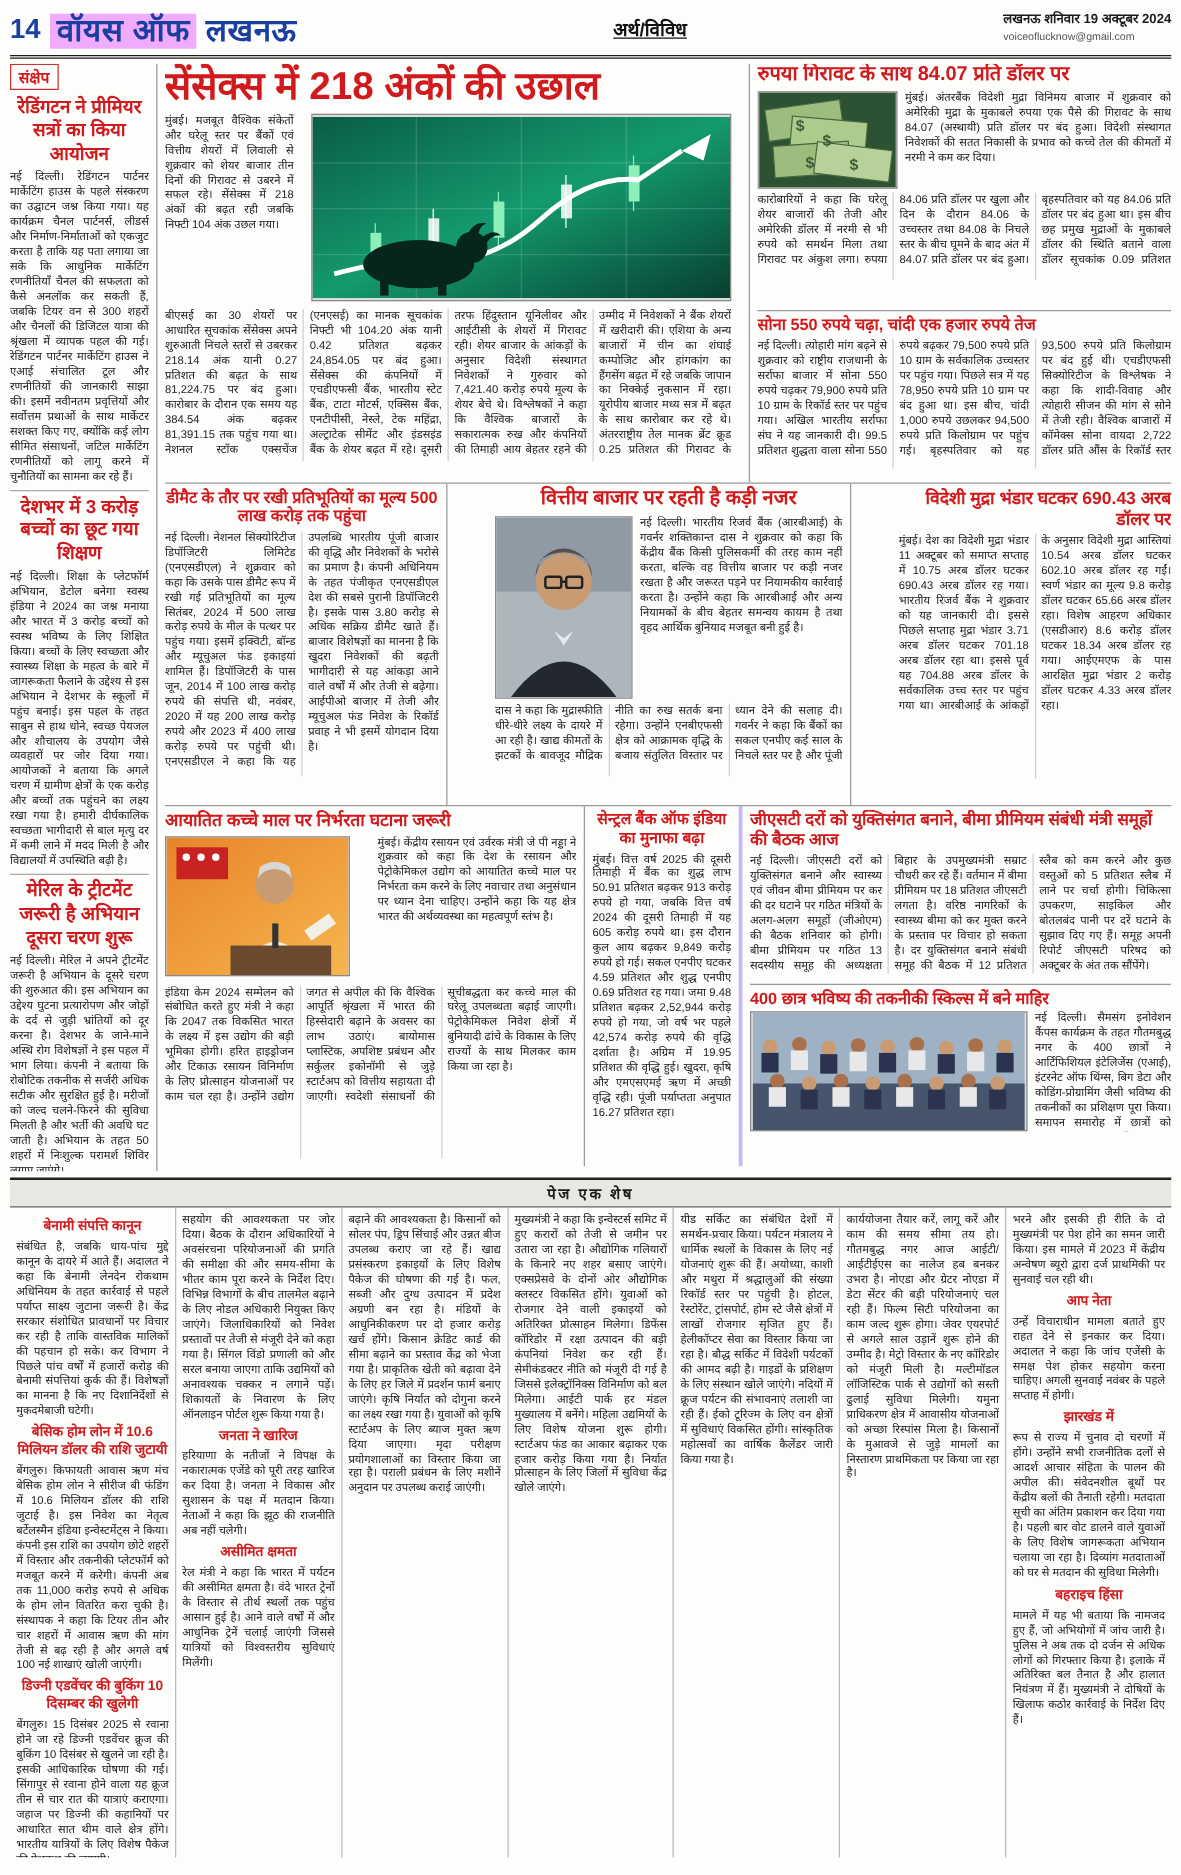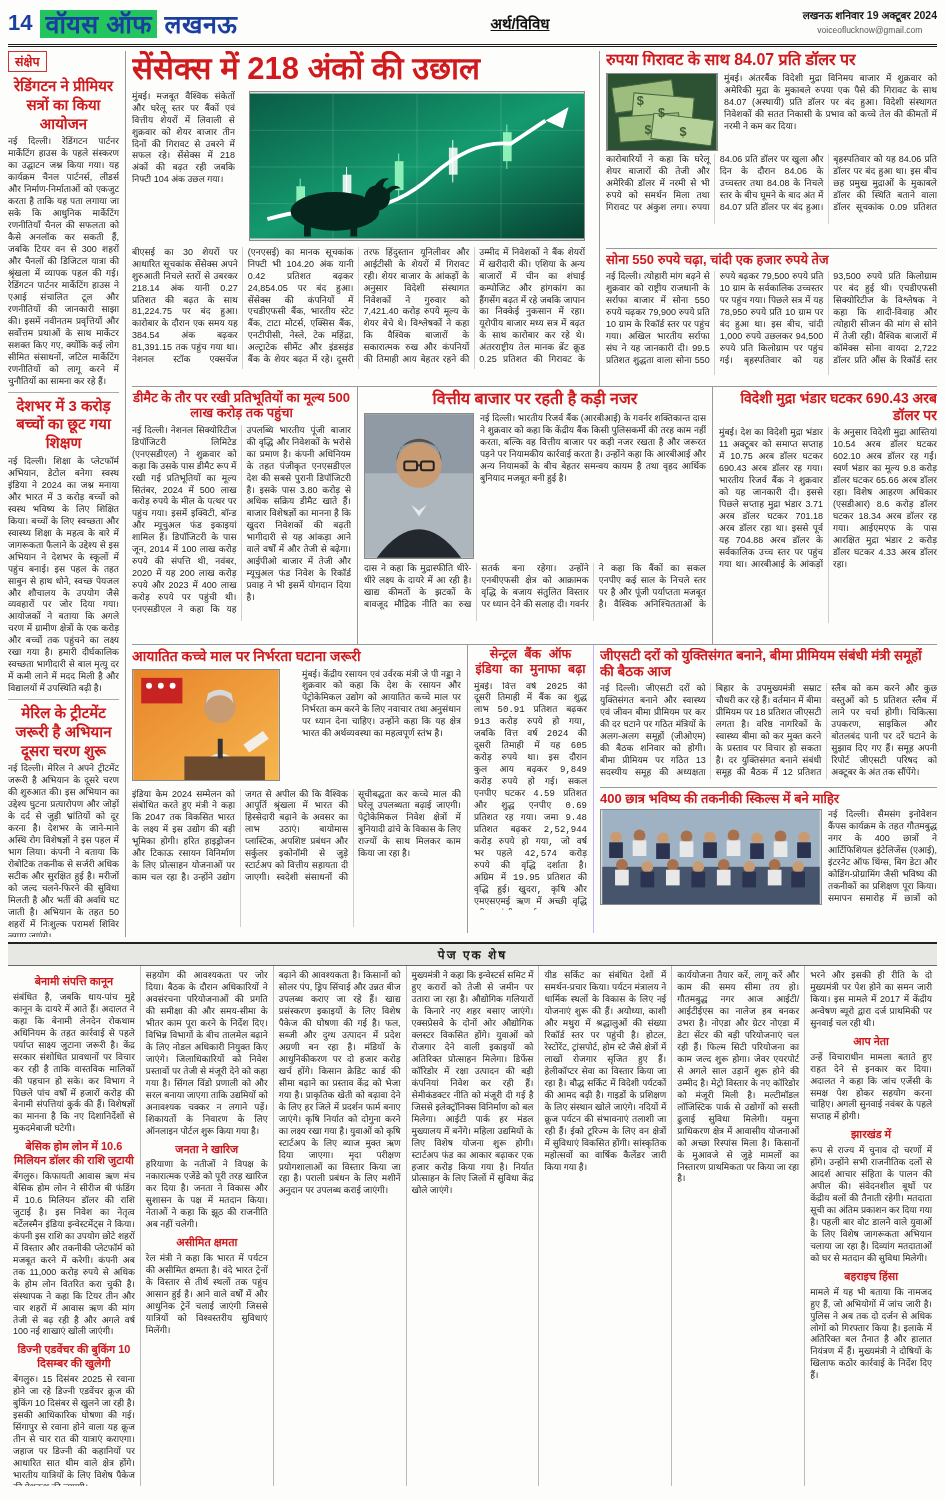--- a/index.html
+++ b/index.html
@@ -4,23 +4,23 @@
 <style>
   *{margin:0;padding:0;box-sizing:border-box;}
   html,body{background:#d9d9d9;}
   .page{width:945px;height:1500px;margin:0 auto;background:#fdfdfb;position:relative;
         font-family:"Liberation Sans","DejaVu Sans",sans-serif;color:#1c1c1c;
         padding:6px 8px;overflow:hidden;}
   
   .hdr{display:flex;align-items:center;border-bottom:3px double #1a1a1a;padding-bottom:4px;}
   .pagenum{color:#1b3fa0;font-weight:bold;font-size:22px;margin-right:8px;}
   .masthead{font-size:25px;font-weight:bold;color:#1b3fa0;letter-spacing:.5px;white-space:nowrap;}
-  .masthead .hl{background:#22c55e;padding:0 5px;}
+  .masthead .hl{background:#f0abfc;padding:0 5px;}
   .section-title{flex:1;text-align:center;font-size:15px;font-weight:bold;color:#111;text-decoration:underline;}
-  .dateline{text-align:center;font-size:10.5px;font-weight:bold;line-height:1.3;}
+  .dateline{text-align:left;font-size:10.5px;font-weight:bold;line-height:1.3;}
   .dateline .email{font-size:8.5px;color:#555;font-weight:normal;}
   
   .bt{font-size:9px;line-height:1.33;text-align:justify;color:#222;word-break:break-word;}
   .c2{column-count:2}.c3{column-count:3}.c4{column-count:4}
   .c2,.c3,.c4{column-gap:10px;column-rule:1px solid #cfcfcf;}
   .h-red{color:#d11a1d;font-weight:bold;line-height:1.18;}
   .photo{border:1px solid #8a8a8a;display:block;background:#ddd;}
   hr.sep{border:none;border-top:1px solid #a9a9a9;margin:4px 0;}
   
   .content{display:flex;margin-top:4px;}
@@ -34,37 +34,37 @@
   .h-main{font-size:31px;color:#d11a1d;font-weight:bold;line-height:1.15;margin-bottom:4px;}
   .sx-top{display:flex;gap:14px;height:152px;margin-bottom:4px;}
   .sx-lead{width:106px;overflow:hidden;}
   .sx-body{height:122px;overflow:hidden;}
   .right1{flex:1;padding-left:6px;display:flex;flex-direction:column;overflow:hidden;}
   .rupee{height:198px;border-bottom:1px solid #999;overflow:hidden;padding-bottom:3px;}
   .rupee h2{font-size:16px;margin-bottom:3px;}
   .ru-top{display:flex;gap:6px;margin-bottom:3px;}
   .gold{flex:1;padding-top:3px;overflow:hidden;}
   .gold h2{font-size:13px;margin-bottom:4px;}
-  .row2{display:flex;height:258px;border-bottom:1px solid #999;}
+  .row2{display:flex;height:258px;border-bottom:1px solid #999;gap:32px;}
   .demat{width:226px;border-right:1px solid #999;padding:3px 6px 0 0;overflow:hidden;}
   .demat h2{font-size:13px;text-align:center;margin-bottom:4px;}
   .rbi{flex:1;border-right:1px solid #999;padding:3px 6px 0 6px;overflow:hidden;}
   .rbi h2{font-size:16px;text-align:center;margin-bottom:4px;}
   .rbi-mid{display:flex;gap:6px;height:146px;margin-bottom:4px;}
   .rbi-mid .bt{flex:1;overflow:hidden;}
   .rbi-bot{height:58px;overflow:hidden;}
   .forex{width:224px;padding:3px 0 0 6px;overflow:hidden;}
   .forex h2{font-size:14px;text-align:right;margin-bottom:4px;}
   .row3{display:flex;height:288px;}
   .imports{width:336px;border-right:1px solid #999;padding:3px 6px 0 0;overflow:hidden;}
   .imports h2{font-size:14px;margin-bottom:4px;}
   .im-mid{display:flex;gap:22px;height:116px;margin-bottom:4px;}
   .im-mid .bt{flex:1;overflow:hidden;}
   .im-bot{height:138px;overflow:hidden;}
-  .cbank{width:126px;border-right:1px solid #c4b5fd;padding:3px 6px 0 6px;overflow:hidden;font-family:Liberation Mono, monospace;}
+  .cbank{width:126px;border-right:3px solid #c4b5fd;padding:3px 6px 0 6px;overflow:hidden;}
   .cbank h2{font-size:12.5px;text-align:center;margin-bottom:4px;}
   .right3{flex:1;padding:3px 0 0 6px;display:flex;flex-direction:column;overflow:hidden;}
   .gst{height:140px;border-bottom:1px solid #999;overflow:hidden;}
   .gst h2{font-size:13.5px;margin-bottom:3px;}
   .students{flex:1;padding-top:3px;overflow:hidden;}
   .students h2{font-size:13px;margin-bottom:3px;}
   .st-row{display:flex;gap:6px;}
   .st-row .bt{flex:1;overflow:hidden;height:96px;}
   
   .bottom{border-top:2px solid #222;margin-top:5px;}
@@ -330,21 +330,21 @@
       <div class="bcol">
         <div class="bt">मुख्यमंत्री ने कहा कि इन्वेस्टर्स समिट में हुए करारों को तेजी से जमीन पर उतारा जा रहा है। औद्योगिक गलियारों के किनारे नए शहर बसाए जाएंगे। एक्सप्रेसवे के दोनों ओर औद्योगिक क्लस्टर विकसित होंगे। युवाओं को रोजगार देने वाली इकाइयों को अतिरिक्त प्रोत्साहन मिलेगा। डिफेंस कॉरिडोर में रक्षा उत्पादन की बड़ी कंपनियां निवेश कर रही हैं। सेमीकंडक्टर नीति को मंजूरी दी गई है जिससे इलेक्ट्रॉनिक्स विनिर्माण को बल मिलेगा। आईटी पार्क हर मंडल मुख्यालय में बनेंगे। महिला उद्यमियों के लिए विशेष योजना शुरू होगी। स्टार्टअप फंड का आकार बढ़ाकर एक हजार करोड़ किया गया है। निर्यात प्रोत्साहन के लिए जिलों में सुविधा केंद्र खोले जाएंगे।</div>
       </div>
       <div class="bcol">
         <div class="bt">यीड सर्किट का संबंधित देशों में समर्थन-प्रचार किया। पर्यटन मंत्रालय ने धार्मिक स्थलों के विकास के लिए नई योजनाएं शुरू की हैं। अयोध्या, काशी और मथुरा में श्रद्धालुओं की संख्या रिकॉर्ड स्तर पर पहुंची है। होटल, रेस्टोरेंट, ट्रांसपोर्ट, होम स्टे जैसे क्षेत्रों में लाखों रोजगार सृजित हुए हैं। हेलीकॉप्टर सेवा का विस्तार किया जा रहा है। बौद्ध सर्किट में विदेशी पर्यटकों की आमद बढ़ी है। गाइडों के प्रशिक्षण के लिए संस्थान खोले जाएंगे। नदियों में क्रूज पर्यटन की संभावनाएं तलाशी जा रही हैं। ईको टूरिज्म के लिए वन क्षेत्रों में सुविधाएं विकसित होंगी। सांस्कृतिक महोत्सवों का वार्षिक कैलेंडर जारी किया गया है।</div>
       </div>
       <div class="bcol">
         <div class="bt">कार्ययोजना तैयार करें, लागू करें और काम की समय सीमा तय हो। गौतमबुद्ध नगर आज आईटी/आईटीईएस का नालेज हब बनकर उभरा है। नोएडा और ग्रेटर नोएडा में डेटा सेंटर की बड़ी परियोजनाएं चल रही हैं। फिल्म सिटी परियोजना का काम जल्द शुरू होगा। जेवर एयरपोर्ट से अगले साल उड़ानें शुरू होने की उम्मीद है। मेट्रो विस्तार के नए कॉरिडोर को मंजूरी मिली है। मल्टीमॉडल लॉजिस्टिक पार्क से उद्योगों को सस्ती ढुलाई सुविधा मिलेगी। यमुना प्राधिकरण क्षेत्र में आवासीय योजनाओं को अच्छा रिस्पांस मिला है। किसानों के मुआवजे से जुड़े मामलों का निस्तारण प्राथमिकता पर किया जा रहा है।</div>
       </div>
       <div class="bcol">
-        <div class="bt">भरने और इसकी ही रीति के दो मुख्यमंत्री पर पेश होने का समन जारी किया। इस मामले में 2017 में केंद्रीय अन्वेषण ब्यूरो द्वारा दर्ज प्राथमिकी पर सुनवाई चल रही थी।</div>
+        <div class="bt">भरने और इसकी ही रीति के दो मुख्यमंत्री पर पेश होने का समन जारी किया। इस मामले में 2023 में केंद्रीय अन्वेषण ब्यूरो द्वारा दर्ज प्राथमिकी पर सुनवाई चल रही थी।</div>
         <h4 class="bh">आप नेता</h4>
         <div class="bt">उन्हें विचाराधीन मामला बताते हुए राहत देने से इनकार कर दिया। अदालत ने कहा कि जांच एजेंसी के समक्ष पेश होकर सहयोग करना चाहिए। अगली सुनवाई नवंबर के पहले सप्ताह में होगी।</div>
         <h4 class="bh">झारखंड में</h4>
         <div class="bt">रूप से राज्य में चुनाव दो चरणों में होंगे। उन्होंने सभी राजनीतिक दलों से आदर्श आचार संहिता के पालन की अपील की। संवेदनशील बूथों पर केंद्रीय बलों की तैनाती रहेगी। मतदाता सूची का अंतिम प्रकाशन कर दिया गया है। पहली बार वोट डालने वाले युवाओं के लिए विशेष जागरूकता अभियान चलाया जा रहा है। दिव्यांग मतदाताओं को घर से मतदान की सुविधा मिलेगी।</div>
         <h4 class="bh">बहराइच हिंसा</h4>
         <div class="bt">मामले में यह भी बताया कि नामजद हुए हैं, जो अभियोगों में जांच जारी है। पुलिस ने अब तक दो दर्जन से अधिक लोगों को गिरफ्तार किया है। इलाके में अतिरिक्त बल तैनात है और हालात नियंत्रण में हैं। मुख्यमंत्री ने दोषियों के खिलाफ कठोर कार्रवाई के निर्देश दिए हैं।</div>
       </div>
     </div>
   </div>
 

